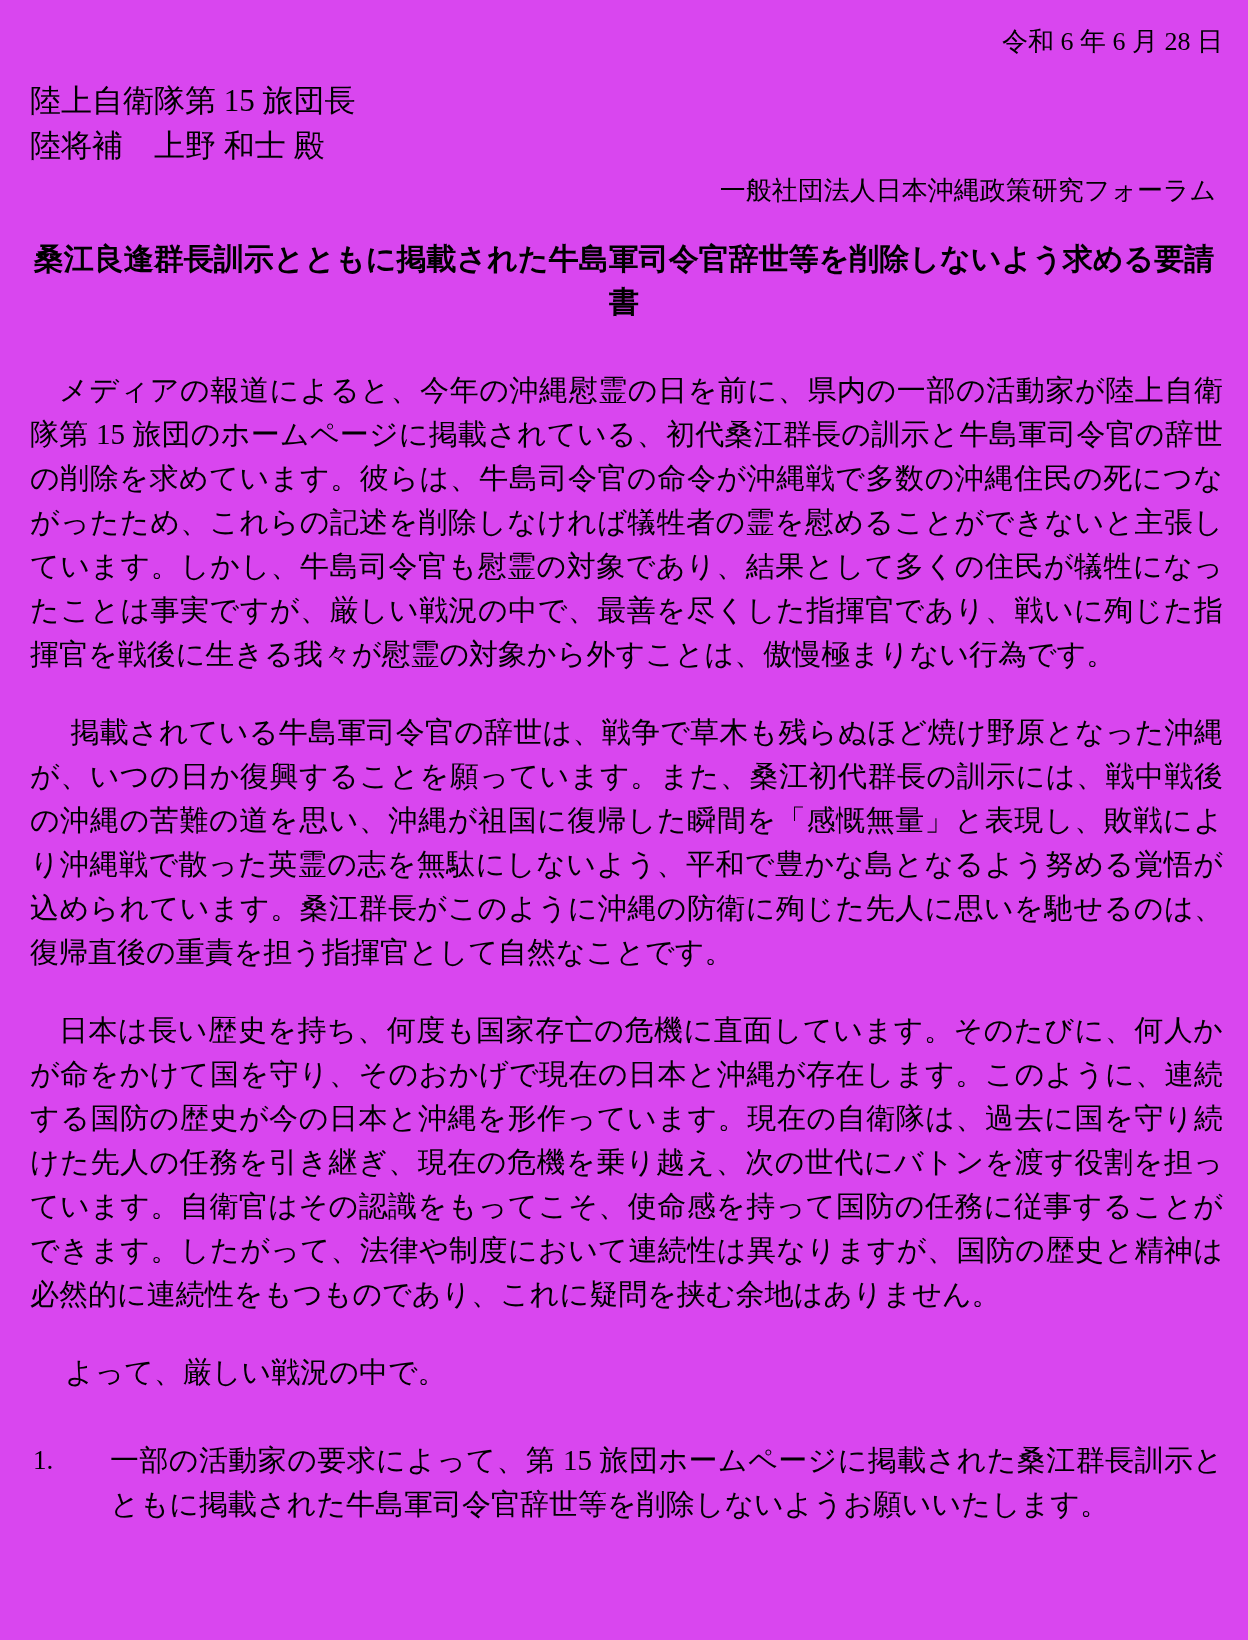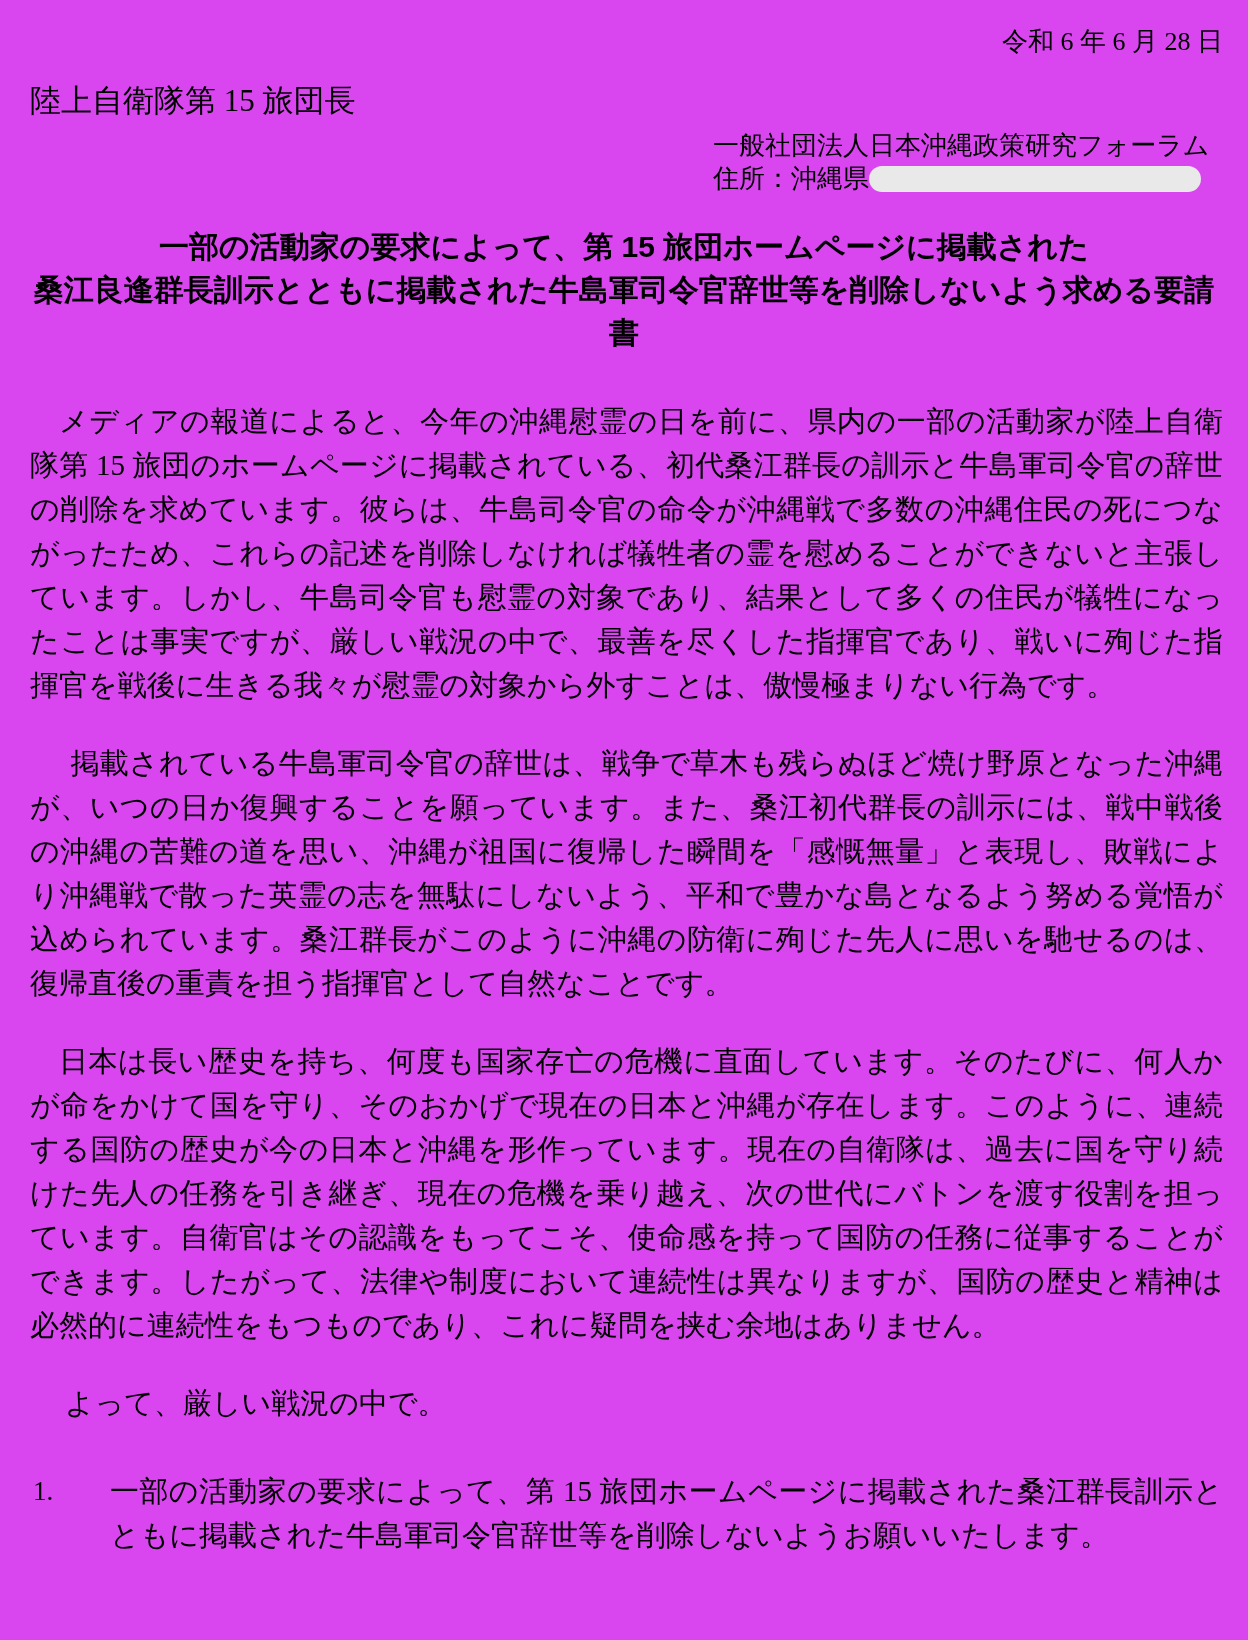--- a/index.html
+++ b/index.html
@@ -28,21 +28,21 @@
     font-weight: 400;
     font-size: 31px;
     line-height: 45px;
   }
   .recipient div { white-space: pre; }
   .sender {
     margin: 6px 25px 0 713px;
     font-size: 26px;
     line-height: 33px;
   }
-  .sender .sender-line { white-space: nowrap; }
+  .sender .sender-line { white-space: nowrap; text-align: center; }
   .redaction {
     display: inline-block;
     width: 332px;
     height: 26px;
     border-radius: 13px;
     background: #e9e9e9;
     vertical-align: middle;
     margin-top: -4px;
   }
   .doc-title {
@@ -81,29 +81,28 @@
 </style>
 </head>
 <body>
 
 <div class="page">
 
   <div class="date-line">令和 6 年 6 月 28 日</div>
 
   <div class="recipient">
     <div>陸上自衛隊第 15 旅団長</div>
+    <div>陸将補　上野 和士 殿</div>
   </div>
 
   <div class="sender">
     <div class="sender-line">一般社団法人日本沖縄政策研究フォーラム</div>
-    <div class="sender-line"><span>住所：沖縄県</span><span class="redaction" style="background: rgb(233, 233, 233);"></span></div>
   </div>
 
   <div class="doc-title">
-    <div>一部の活動家の要求によって、第 15 旅団ホームページに掲載された</div>
     <div>桑江良逢群長訓示とともに掲載された牛島軍司令官辞世等を削除しないよう求める要請書</div>
   </div>
 
   <div class="body-text">
     <p class="indent-1">メディアの報道によると、今年の沖縄慰霊の日を前に、県内の一部の活動家が陸上自衛隊第 15 旅団のホームページに掲載されている、初代桑江群長の訓示と牛島軍司令官の辞世の削除を求めています。彼らは、牛島司令官の命令が沖縄戦で多数の沖縄住民の死につながったため、これらの記述を削除しなければ犠牲者の霊を慰めることができないと主張しています。しかし、牛島司令官も慰霊の対象であり、結果として多くの住民が犠牲になったことは事実ですが、厳しい戦況の中で、最善を尽くした指揮官であり、戦いに殉じた指揮官を戦後に生きる我々が慰霊の対象から外すことは、傲慢極まりない行為です。</p>
     <p class="indent-14">掲載されている牛島軍司令官の辞世は、戦争で草木も残らぬほど焼け野原となった沖縄が、いつの日か復興することを願っています。また、桑江初代群長の訓示には、戦中戦後の沖縄の苦難の道を思い、沖縄が祖国に復帰した瞬間を「感慨無量」と表現し、敗戦により沖縄戦で散った英霊の志を無駄にしないよう、平和で豊かな島となるよう努める覚悟が込められています。桑江群長がこのように沖縄の防衛に殉じた先人に思いを馳せるのは、復帰直後の重責を担う指揮官として自然なことです。</p>
     <p class="indent-1">日本は長い歴史を持ち、何度も国家存亡の危機に直面しています。そのたびに、何人かが命をかけて国を守り、そのおかげで現在の日本と沖縄が存在します。このように、連続する国防の歴史が今の日本と沖縄を形作っています。現在の自衛隊は、過去に国を守り続けた先人の任務を引き継ぎ、現在の危機を乗り越え、次の世代にバトンを渡す役割を担っています。自衛官はその認識をもってこそ、使命感を持って国防の任務に従事することができます。したがって、法律や制度において連続性は異なりますが、国防の歴史と精神は必然的に連続性をもつものであり、これに疑問を挟む余地はありません。</p>
     <p class="indent-12">よって、厳しい戦況の中で。</p>
 
     <div class="request-list">

